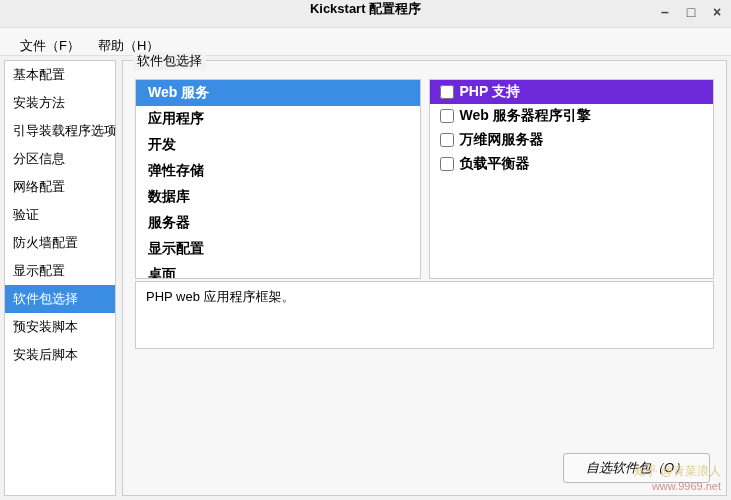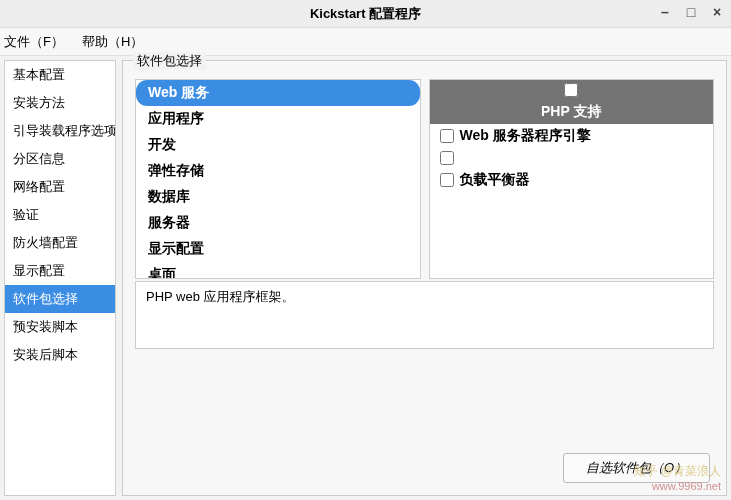--- a/index.html
+++ b/index.html
@@ -1,37 +1,37 @@
 <!DOCTYPE html>
 <html><head>
 <meta charset="utf-8">
 <style>
   * { box-sizing: border-box; margin: 0; padding: 0; font-family: "Microsoft YaHei", sans-serif; }
   body { background: #f2f2f2; width: 731px; height: 500px; overflow: hidden; font-size: 13px; }
-  .titlebar { height: 28px; background: #ededed; display: flex; align-items: center; justify-content: center; position: relative; border-bottom: 1px solid #ddd; }
+  .titlebar { height: 28px; background: #ededed; display: flex; align-items: flex-start; justify-content: center; position: relative; border-bottom: 1px solid #ddd; }
   .titlebar-title { font-weight: bold; font-size: 13px; }
   .win-controls { position: absolute; right: 6px; top: 4px; display: flex; gap: 10px; font-size: 14px; font-weight: bold; color: #444; }
   .win-controls span { cursor: pointer; width: 16px; text-align: center; }
-  .menubar { height: 28px; background: #f7f7f7; display: flex; align-items: center; padding: 0 4px; gap: 18px; border-bottom: 1px solid #e0e0e0; }
+  .menubar { height: 28px; background: #f7f7f7; display: flex; align-items: flex-end; padding: 0 20px; gap: 18px; border-bottom: 1px solid #e0e0e0; }
   .menubar-item { cursor: pointer; }
   .body { display: flex; height: calc(500px - 56px); }
   .sidebar { width: 112px; background: #fff; border: 1px solid #ccc; margin: 4px 0 4px 4px; overflow-y: auto; }
   .sidebar-item { padding: 5px 8px; cursor: pointer; white-space: nowrap; font-size: 13px; }
   .sidebar-item.selected { background: #3b8de3; color: #fff; }
   .main { flex: 1; margin: 4px 4px 4px 6px; position: relative; }
   .groupbox { position: absolute; inset: 0; border: 1px solid #ccc; padding: 18px 12px 12px 12px; background: #f7f7f7; }
   .group-label { position: absolute; top: -9px; left: 10px; background: #f2f2f2; padding: 0 4px; font-size: 13px; }
   .lists { display: flex; gap: 8px; height: 200px; }
   .listbox { flex: 1; background: #fff; border: 1px solid #ccc; overflow-y: auto; }
   .listbox::-webkit-scrollbar { width: 10px; background: #eee; }
   .listbox::-webkit-scrollbar-thumb { background: #ccc; }
-  .list-item { padding: 4px 12px; font-size: 14px; font-weight: bold; cursor: pointer; border-radius: 11px; }
+  .list-item { padding: 4px 12px; font-size: 14px; font-weight: bold; cursor: pointer; }
   .list-item.selected { background: #3b8de3; color: #fff; }
   .check-item { display: flex; align-items: center; gap: 6px; padding: 3px 10px; font-size: 14px; font-weight: bold; }
-  .check-item.selected { background: #737373; color: #fff; flex-direction: column; }
+  .check-item.selected { background: #6d28d9; color: #fff; }
   .check-item input { width: 14px; height: 14px; }
   .desc-box { margin-top: 2px; background: #fff; border: 1px solid #ccc; height: 68px; padding: 6px 10px; font-size: 13px; }
   .btn-row { position: absolute; bottom: 12px; right: 16px; }
   .btn { background: #fafafa; border: 1px solid #bbb; border-radius: 3px; padding: 5px 22px; font-size: 13px; cursor: pointer; font-style: italic; }
   .watermark { position: absolute; right: 10px; bottom: 8px; color: #d9c47a; font-size: 12px; opacity: .85; pointer-events: none; z-index: 10; }
   .watermark .line2 { color: #c87e7e; font-size: 11px; text-align: right; }
 </style>
 </head>
 <body>
 
@@ -81,20 +81,21 @@
             <div class="check-item selected">
               <input type="checkbox" style="">
               <span>PHP 支持</span>
             </div>
             <div class="check-item">
               <input type="checkbox" style="">
               <span>Web 服务器程序引擎</span>
             </div>
             <div class="check-item">
               <input type="checkbox" style="">
+              <span>万维网服务器</span>
             </div>
             <div class="check-item">
               <input type="checkbox" style="">
               <span>负载平衡器</span>
             </div>
           </div>
       </div>
       <div class="desc-box">
         <span>PHP web 应用程序框架。</span>
       </div>

